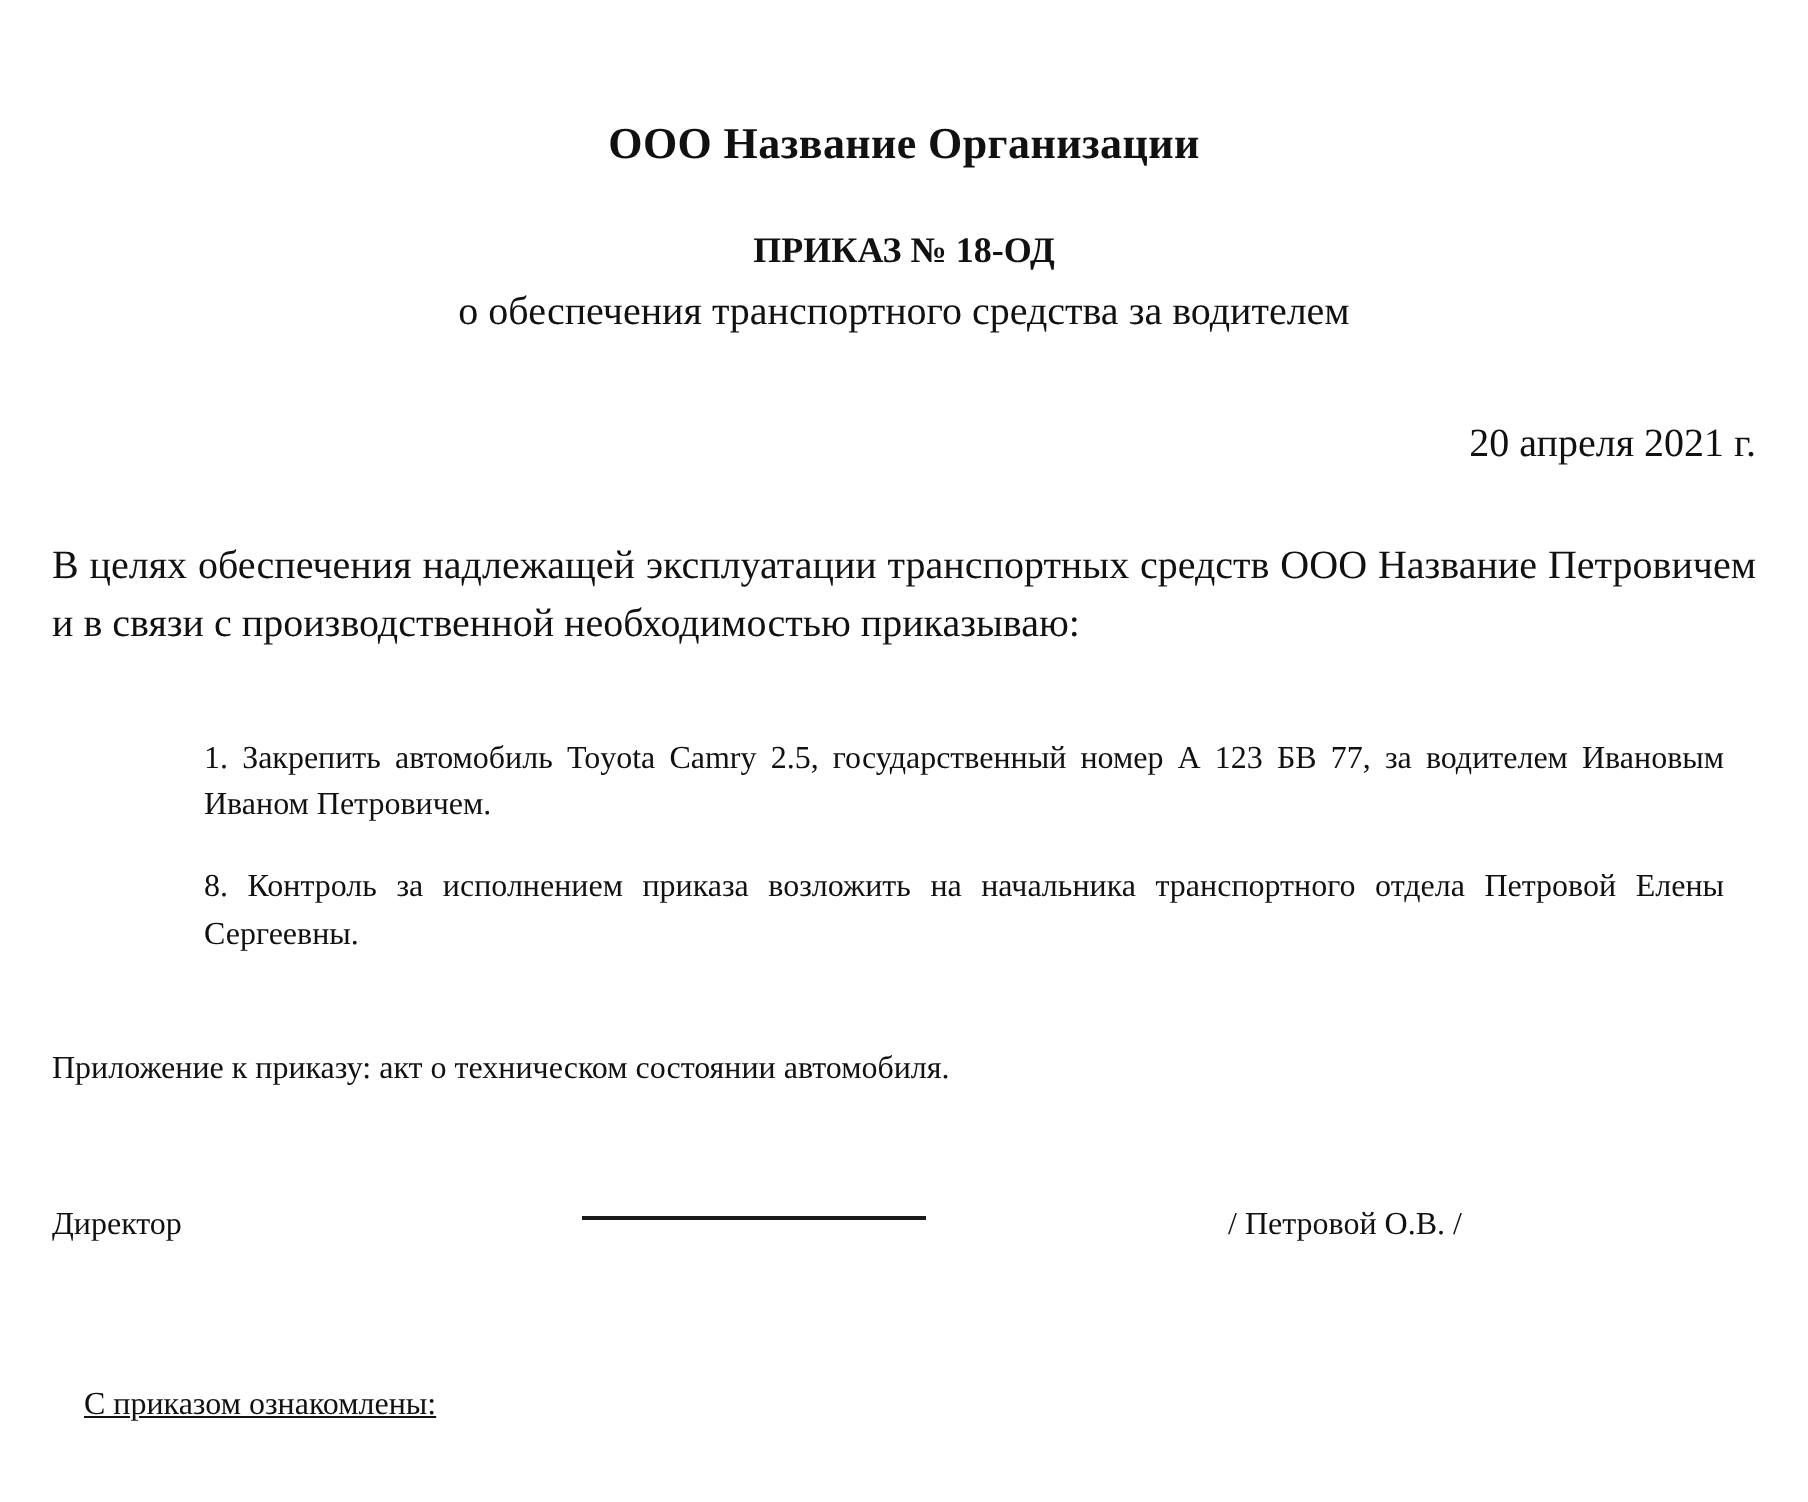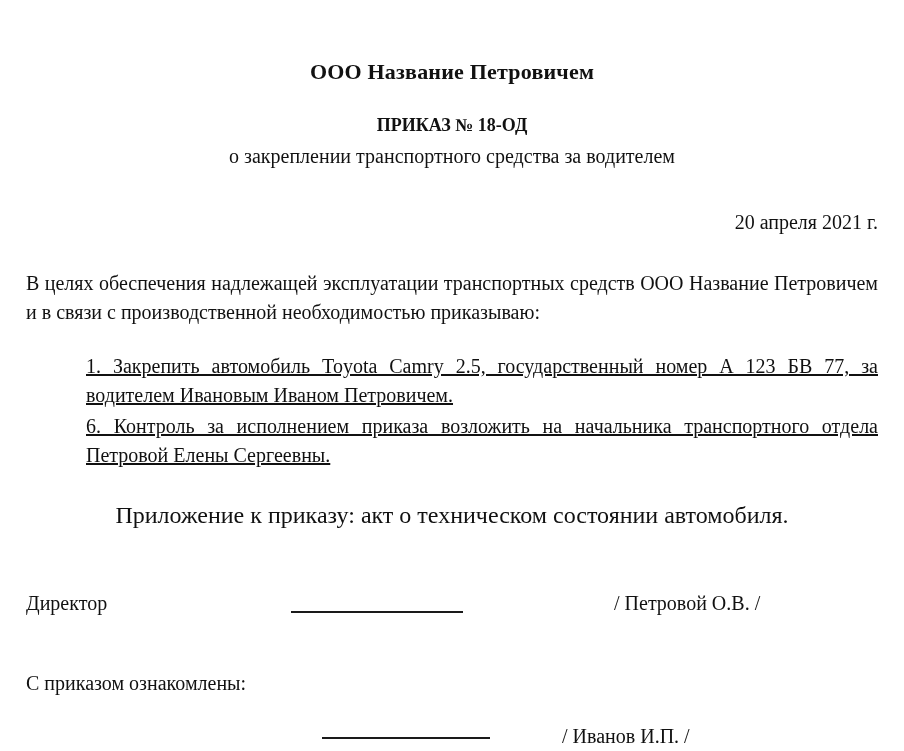--- a/index.html
+++ b/index.html
@@ -76,45 +76,44 @@
   }
 
   .clause-list {
     margin: 0;
     padding-top: 25px;
   }
 
   .clause {
     text-align: justify;
     text-justify: inter-word;
-    font-size: 20px;
+    font-size: 16px;
     line-height: 1.45;
-    margin: 0;
+    margin: 16px;
     padding-left: 60px;
     text-indent: 0;
-    text-decoration: underline;
   }
 
   .clause + .clause {
     padding-top: 2px;
   }
 
   .attachment {
-    text-align: center;
-    font-size: 24px;
+    text-align: left;
+    font-size: 16px;
     line-height: 1.45;
     margin: 0;
     padding-top: 28px;
   }
 
   
   .signature-row {
     display: flex;
-    align-items: flex-end;
-    font-size: 20px;
+    align-items: center;
+    font-size: 16px;
     line-height: 1.4;
   }
 
   .director-row {
     padding-top: 56px;
   }
 
   .sig-role {
     width: 265px;
     flex: 0 0 265px;
@@ -130,24 +129,25 @@
     top: -4px;
   }
 
   .sig-name {
     flex: 0 0 auto;
     margin-left: 151px;
     white-space: nowrap;
   }
 
   .ack-heading {
-    font-size: 20px;
+    font-size: 16px;
     line-height: 1.4;
-    margin: 0;
+    margin: 16px;
     padding-top: 52px;
+    text-decoration: underline;
   }
 
   .ack-list {
     padding-top: 25px;
   }
 
   .ack-row {
     display: flex;
     align-items: baseline;
     font-size: 20px;
@@ -172,33 +172,33 @@
     flex: 0 0 auto;
     margin-left: 72px;
     white-space: nowrap;
   }
 </style>
 </head>
 <body>
 
 <div class="page">
 
-  <h1 class="org-title">ООО Название Петровичем</h1>
+  <h1 class="org-title">ООО Название Организации</h1>
 
   <h2 class="doc-number">ПРИКАЗ № 18-ОД</h2>
 
-  <p class="doc-subject">о закреплении транспортного средства за водителем</p>
+  <p class="doc-subject">о обеспечения транспортного средства за водителем</p>
 
   <p class="date-line">20 апреля 2021 г.</p>
 
   <p class="preamble">В целях обеспечения надлежащей эксплуатации транспортных средств ООО Название Петровичем и в связи с производственной необходимостью приказываю:</p>
 
   <div class="clause-list">
     <p class="clause">1. Закрепить автомобиль Toyota Camry 2.5, государственный номер А 123 БВ 77, за водителем Ивановым Иваном Петровичем.</p>
-    <p class="clause">6. Контроль за исполнением приказа возложить на начальника транспортного отдела Петровой Елены Сергеевны.</p>
+    <p class="clause">8. Контроль за исполнением приказа возложить на начальника транспортного отдела Петровой Елены Сергеевны.</p>
   </div>
 
   <p class="attachment">Приложение к приказу: акт о техническом состоянии автомобиля.</p>
 
   <div class="signature-row director-row">
     <span class="sig-role">Директор</span>
     <span class="sig-rule"></span>
     <span class="sig-name">/ Петровой О.В.  /</span>
   </div>
 

